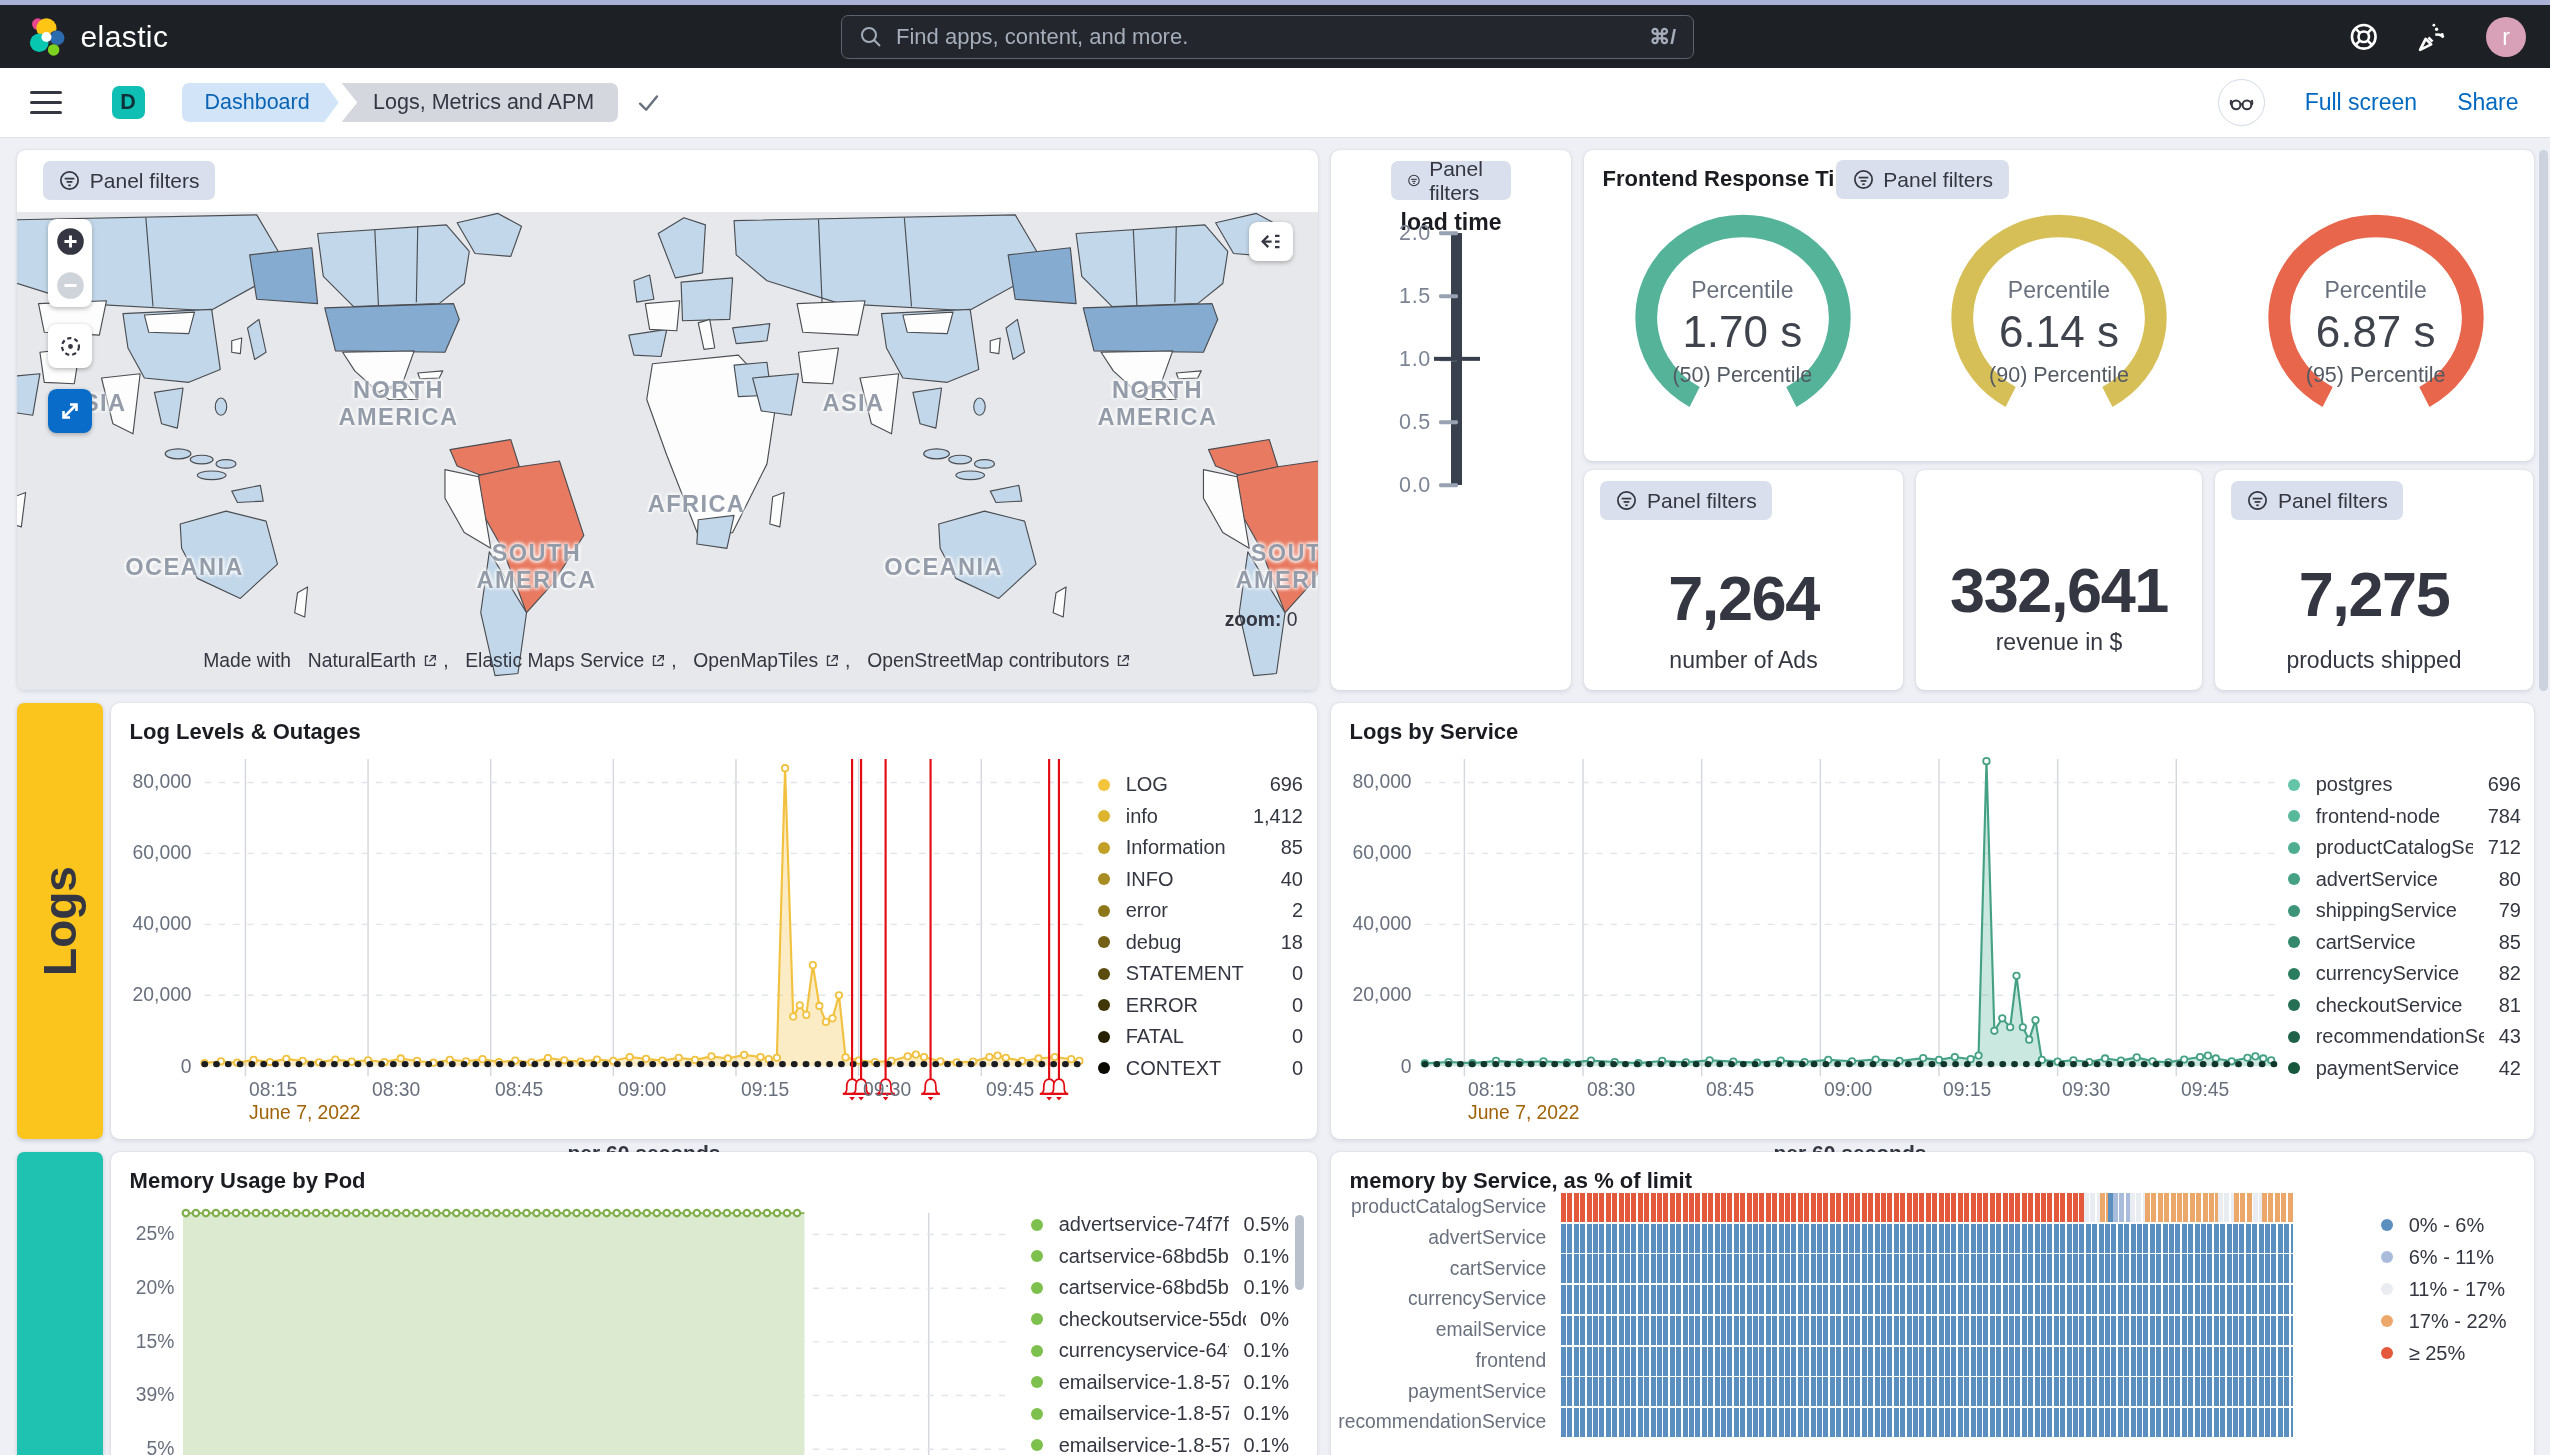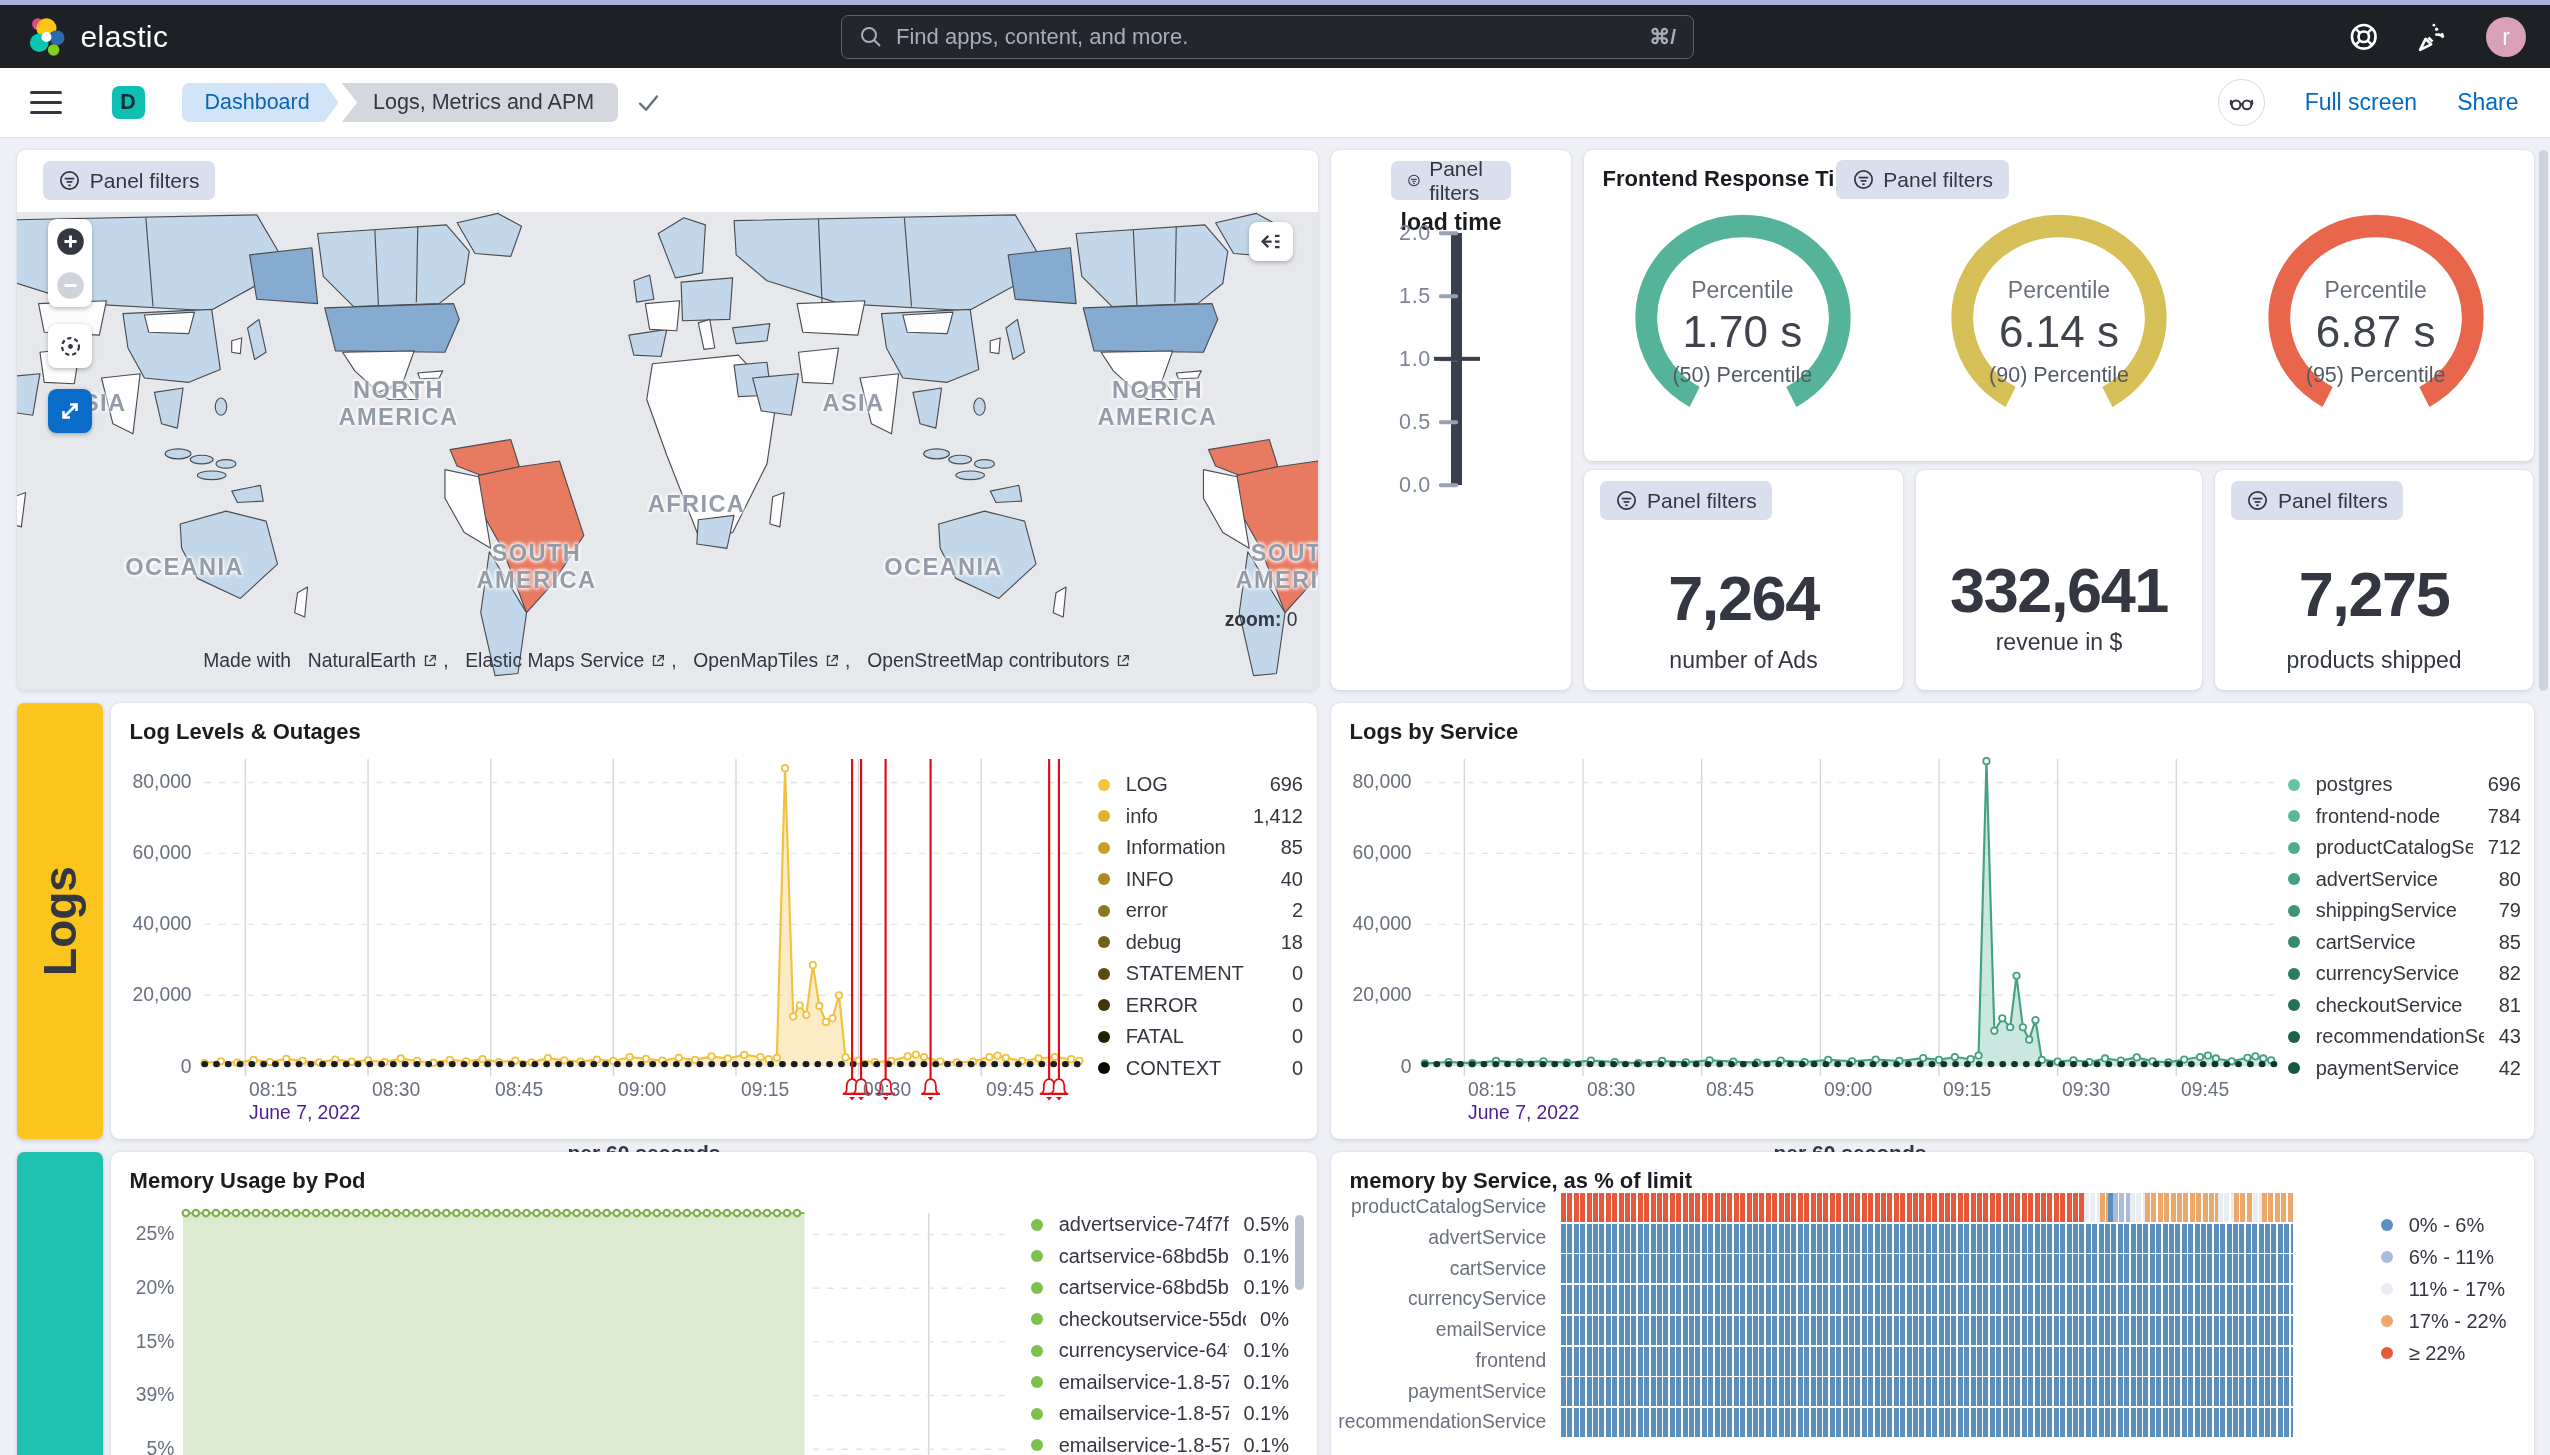--- a/index.html
+++ b/index.html
@@ -66,21 +66,21 @@
   #tab-logs span { position:absolute; left:50%; top:50%; transform:translate(-50%,-50%) rotate(-90deg); font-size:46px; font-weight:bold; color:#343741; white-space:nowrap;}
   #tab-metrics { left:16.5px; top:1152px; width:86px; height:303px; background:#1fc1b1; border-radius:7.2px 7.2px 0 0;}
 
   #panel-loglevels { left:111px; top:703px; width:1206px; height:436px; }
   #panel-services  { left:1331px; top:703px; width:1203px; height:436px; }
   #panel-memorypod { left:111px; top:1152px; width:1206px; height:303px; overflow:hidden; border-radius:8.6px 8.6px 0 0;}
   #panel-memorysvc { left:1331px; top:1152px; width:1203px; height:303px; overflow:hidden; border-radius:8.6px 8.6px 0 0;}
 
   .ylab { position:absolute; color:#69707d; font-size:19.3px; text-align:right; width:72px; transform:translateY(-50%); }
   .xlab { position:absolute; color:#69707d; font-size:19.3px; }
-  .xlab2 { position:absolute; color:#4c1d95; font-size:19.3px; }
+  .xlab2 { position:absolute; color:#a16207; font-size:19.3px; }
   .xtitle { position:absolute; text-align:center; color:#343741; font-weight:bold; font-size:21px;}
 
   .legend { position:absolute; }
   .lrow { display:flex; align-items:center; height:31.5px; cursor:pointer;}
   .lrow .dot { width:12px; height:12px; border-radius:50%; margin-right:15.7px; flex:none;}
   .lrow .ltext { font-size:20px; color:#343741; flex:1; white-space:nowrap; overflow:hidden;}
   .lrow .lval { font-size:20px; color:#343741; text-align:right; margin-left:14.3px;}
   .hm-label { position:absolute; width:208px; text-align:right; color:#69707d; font-size:19.3px; transform:translateY(-50%); }
   .hm-cells { position:absolute; left:230px; height:29px; display:flex; }
   .hm-seg { height:100%; }
@@ -920,20 +920,20 @@
         <div class="ltext">11% - 17%</div>
         <div class="lval"></div>
       </div>
       <div class="lrow" style="height: 32px;">
         <div class="dot" style="background: rgb(235, 168, 106);"></div>
         <div class="ltext">17% - 22%</div>
         <div class="lval"></div>
       </div>
       <div class="lrow" style="height: 32px;">
         <div class="dot" style="background: rgb(228, 89, 60);"></div>
-        <div class="ltext">≥ 22%</div>
+        <div class="ltext">≥ 25%</div>
         <div class="lval"></div>
       </div>
     </div>
   </div>
 
 <div id="pagescroll"></div>
 
 
 </body></html>

